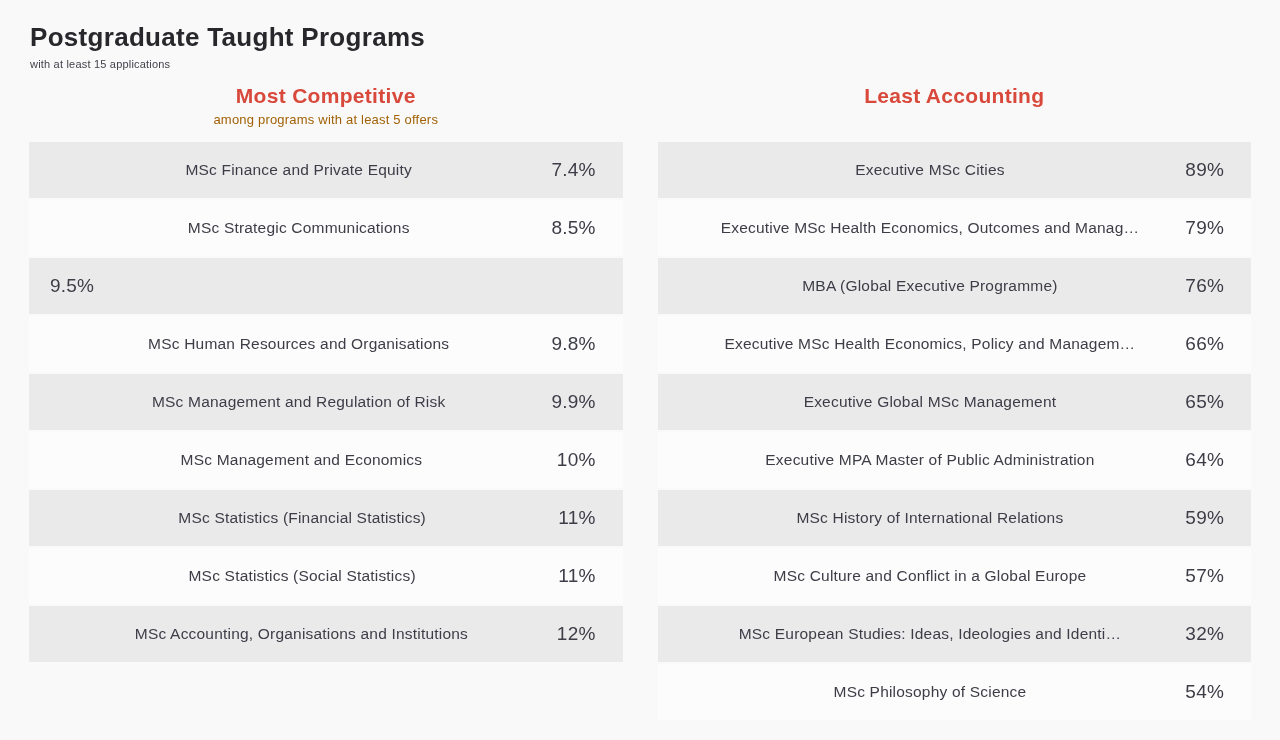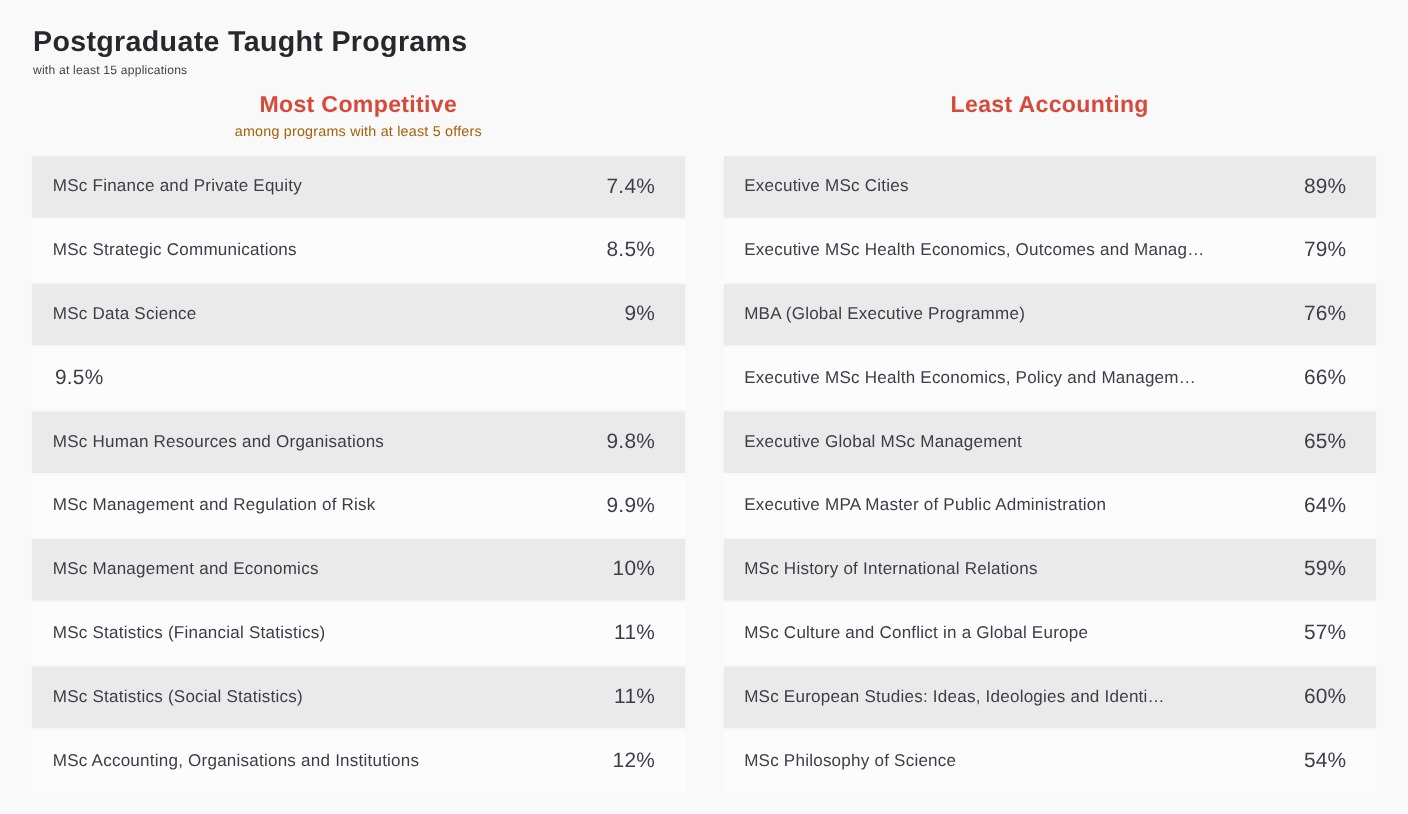--- a/index.html
+++ b/index.html
@@ -51,20 +51,21 @@
     min-height: 16px;
     letter-spacing: 0.2px;
   }
   .rows .row {
     height: 56px;
     margin-bottom: 2px;
     display: flex;
     align-items: center;
     padding: 0 27px 0 19px;
     background: var(--row);
+    text-align: center;
   }
   .rows .row:nth-child(odd) { background: var(--row-alt); }
   .row-name {
     font-size: 15.5px;
     color: var(--text);
     letter-spacing: 0.2px;
     white-space: nowrap;
     overflow: hidden;
     text-overflow: ellipsis;
     flex: 1;
@@ -93,24 +94,20 @@
         <div class="col-subtitle">among programs with at least 5 offers</div>
       </div>
       <div class="rows">
           <div class="row">
             <span class="row-name">MSc Finance and Private Equity</span>
             <span class="row-value">7.4%</span>
           </div>
           <div class="row">
             <span class="row-name">MSc Strategic Communications</span>
             <span class="row-value">8.5%</span>
-          </div>
-          <div class="row">
-            <span class="row-name">MSc Data Science</span>
-            <span class="row-value">9%</span>
           </div>
           <div class="row">
             <span class="row-value">9.5%</span>
           </div>
           <div class="row">
             <span class="row-name">MSc Human Resources and Organisations</span>
             <span class="row-value">9.8%</span>
           </div>
           <div class="row">
             <span class="row-name">MSc Management and Regulation of Risk</span>
@@ -168,21 +165,21 @@
           <div class="row">
             <span class="row-name">MSc History of International Relations</span>
             <span class="row-value">59%</span>
           </div>
           <div class="row">
             <span class="row-name">MSc Culture and Conflict in a Global Europe</span>
             <span class="row-value">57%</span>
           </div>
           <div class="row">
             <span class="row-name">MSc European Studies: Ideas, Ideologies and Identi…</span>
-            <span class="row-value">60%</span>
+            <span class="row-value">32%</span>
           </div>
           <div class="row">
             <span class="row-name">MSc Philosophy of Science</span>
             <span class="row-value">54%</span>
           </div>
         </div>
     </section>
   </div>
 </div>
 

